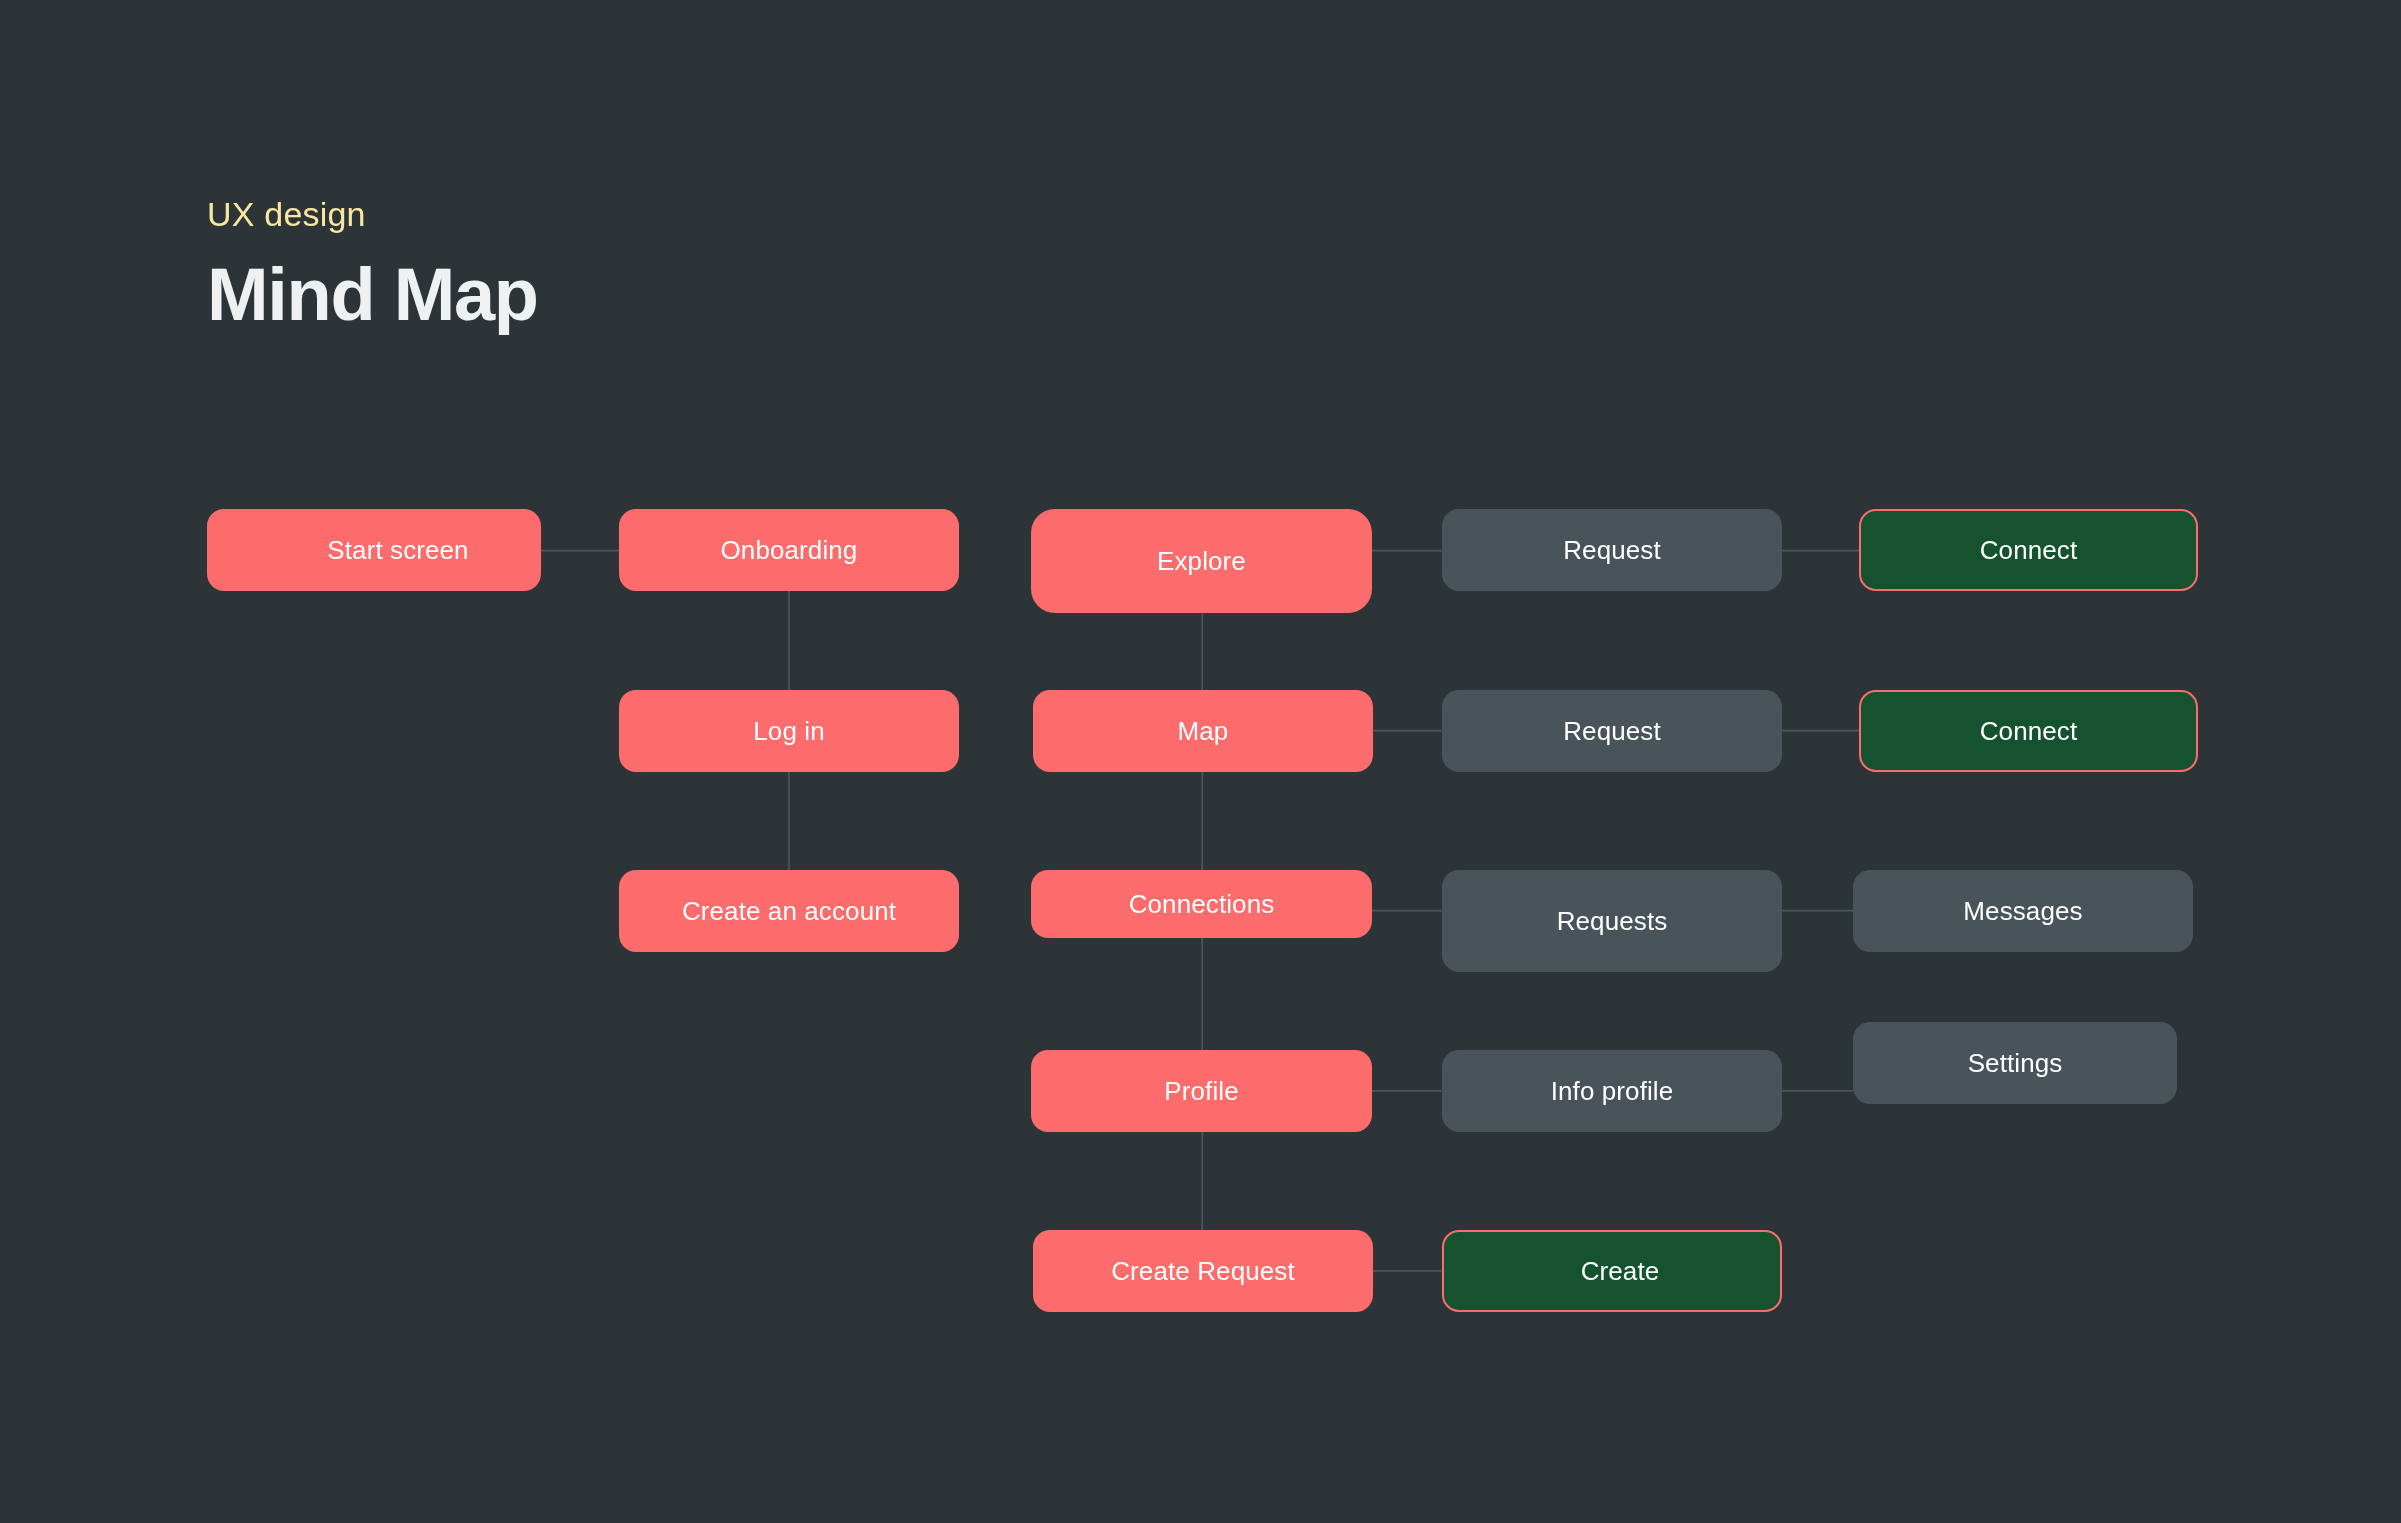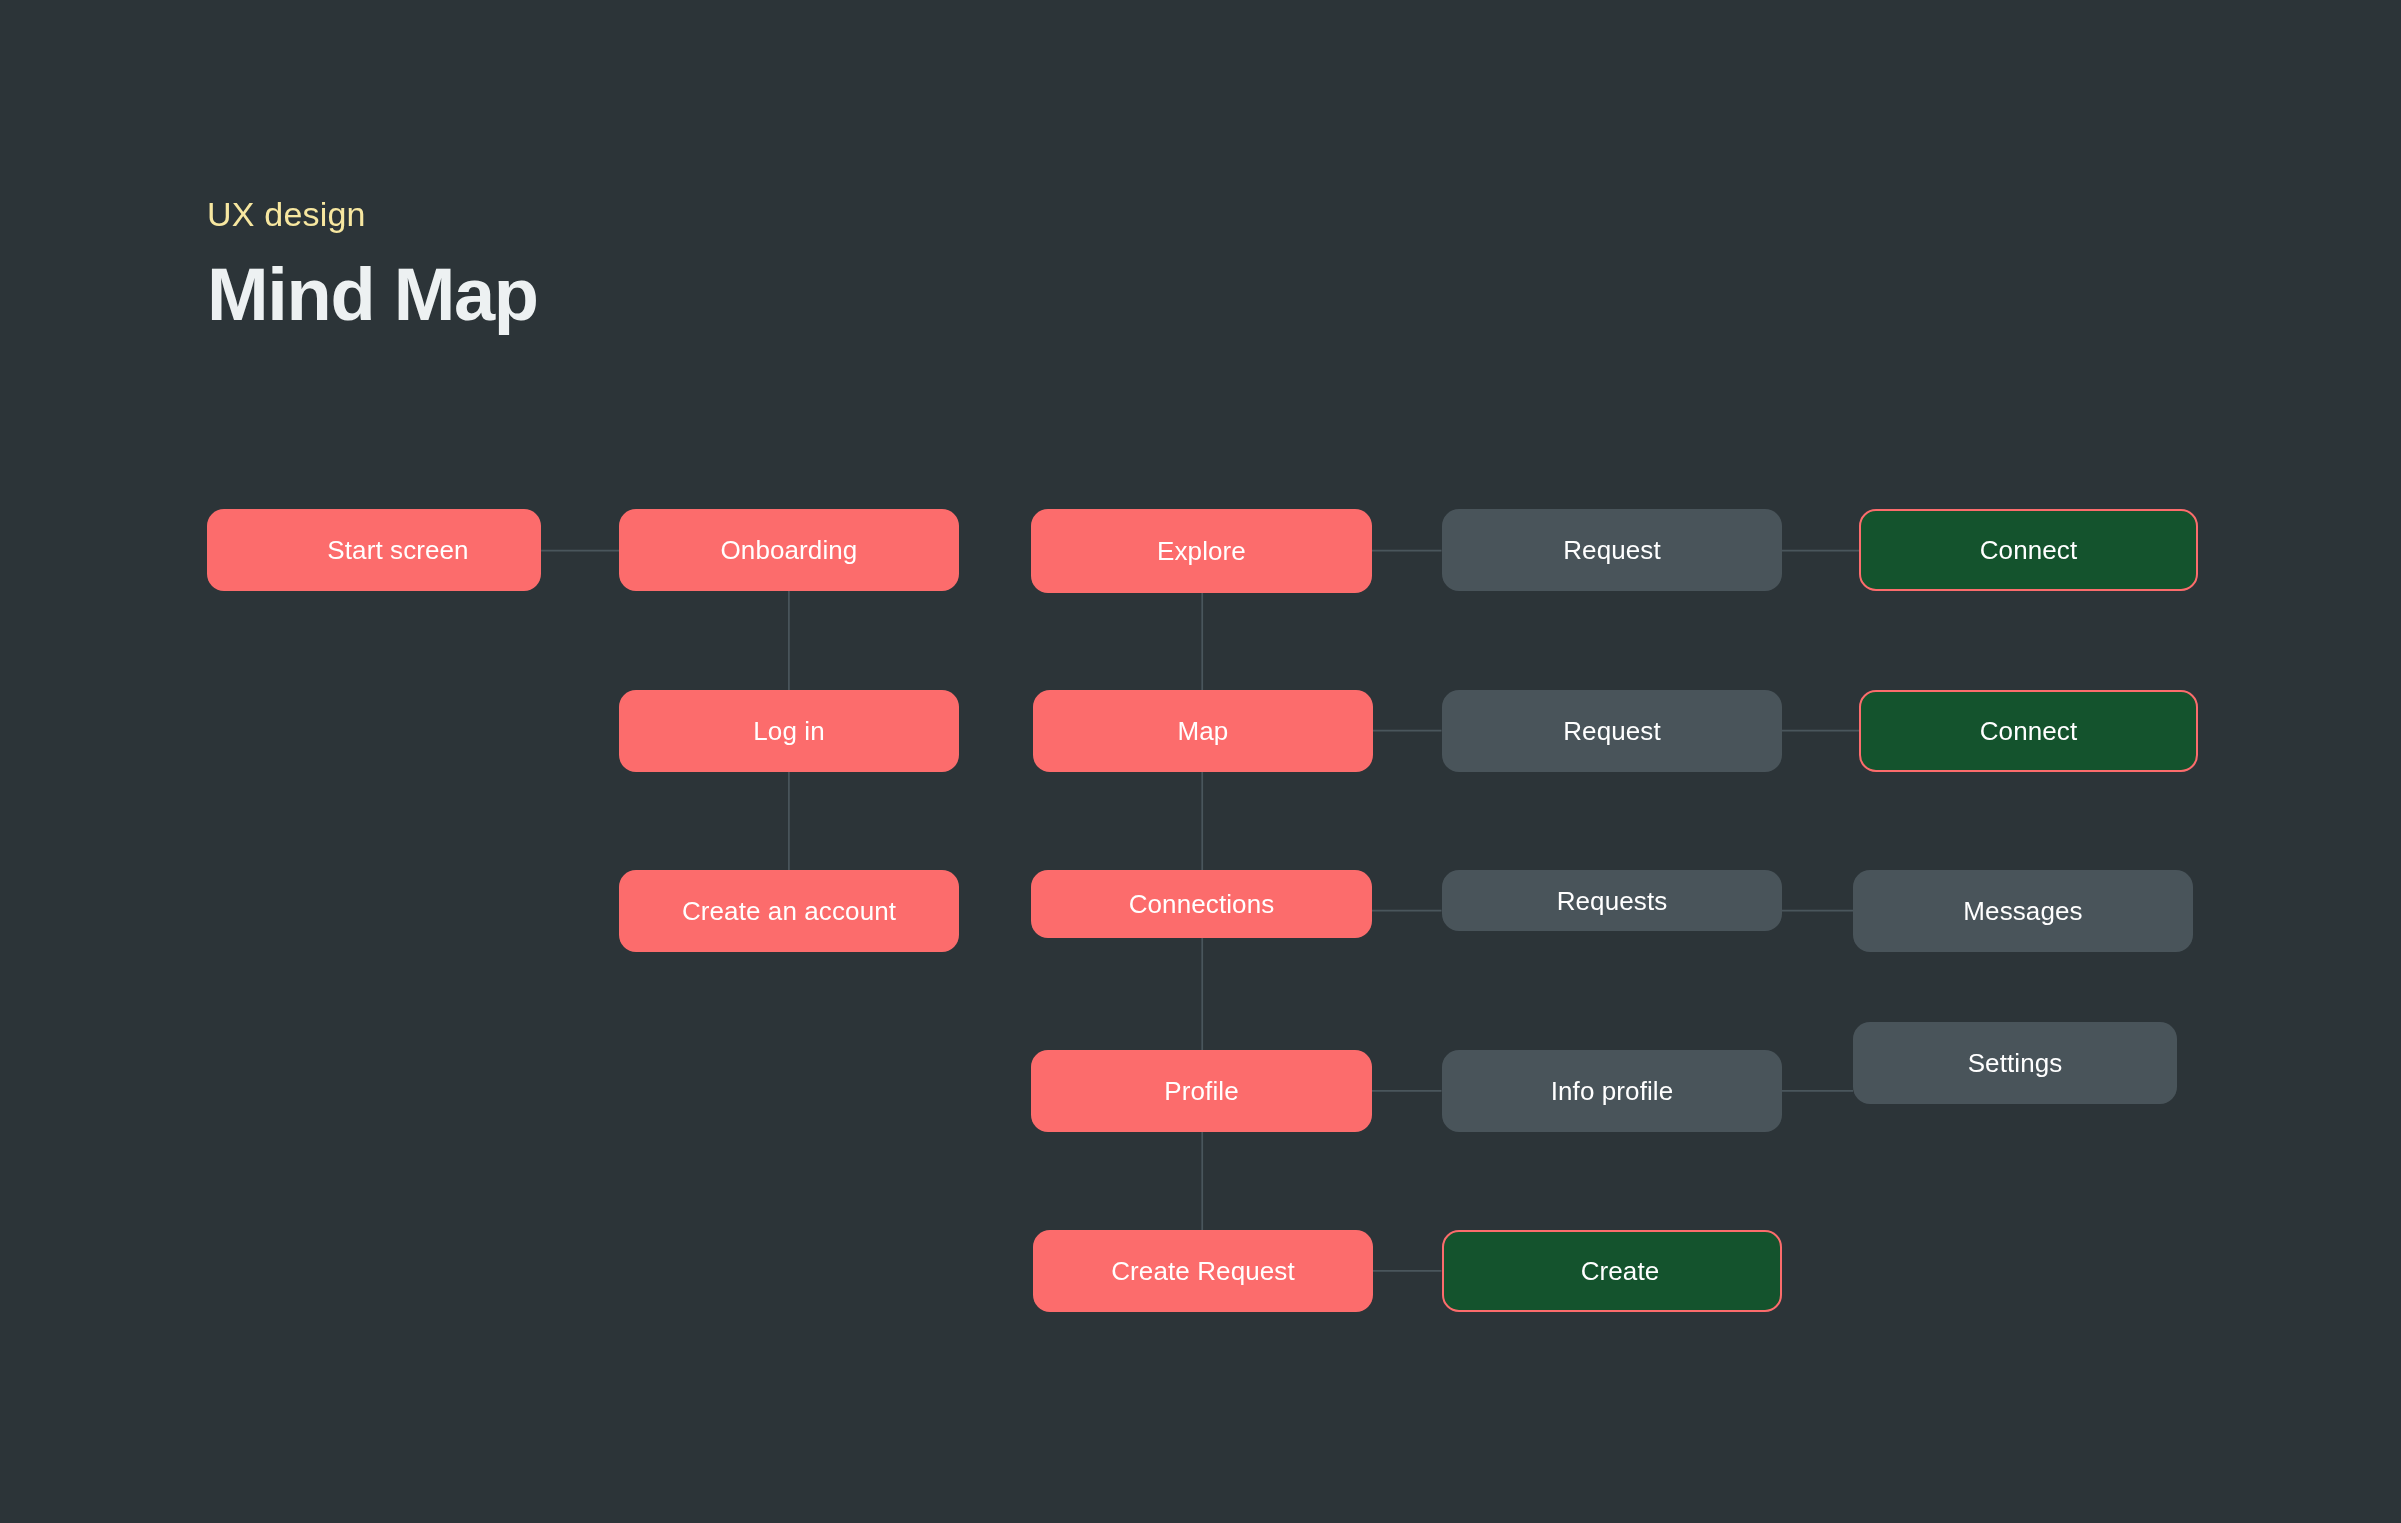--- a/index.html
+++ b/index.html
@@ -97,21 +97,21 @@
       <line x1="1402" y1="642" x2="1402" y2="1482" stroke="#4A565C" stroke-width="2"></line>
     </svg>
 
   <div id="nodes-layer">
       <div class="node fill-coral" style="left: 207px; top: 509px; width: 334px; height: 82px; padding-left: 48px;">
         <span>Start screen</span>
       </div>
       <div class="node fill-coral" style="left: 619px; top: 509px; width: 340px; height: 82px;">
         <span>Onboarding</span>
       </div>
-      <div class="node fill-coral" style="left: 1031px; top: 509px; width: 341px; height: 84px;">
+      <div class="node fill-coral" style="left: 1031px; top: 509px; width: 341px; height: 104px; border-radius: 24px;">
         <span>Explore</span>
       </div>
       <div class="node fill-slate" style="left: 1442px; top: 509px; width: 340px; height: 82px;">
         <span>Request</span>
       </div>
       <div class="node outline-coral" style="left: 1859px; top: 509px; width: 339px; height: 82px;">
         <span>Connect</span>
       </div>
       <div class="node fill-coral" style="left: 619px; top: 690px; width: 340px; height: 82px;">
         <span>Log in</span>
@@ -124,21 +124,21 @@
       </div>
       <div class="node outline-coral" style="left: 1859px; top: 690px; width: 339px; height: 82px;">
         <span>Connect</span>
       </div>
       <div class="node fill-coral" style="left: 619px; top: 870px; width: 340px; height: 82px;">
         <span>Create an account</span>
       </div>
       <div class="node fill-coral" style="left: 1031px; top: 870px; width: 341px; height: 68px;">
         <span>Connections</span>
       </div>
-      <div class="node fill-slate" style="left: 1442px; top: 870px; width: 340px; height: 61px;">
+      <div class="node fill-slate" style="left: 1442px; top: 870px; width: 340px; height: 102px;">
         <span>Requests</span>
       </div>
       <div class="node fill-slate" style="left: 1853px; top: 870px; width: 340px; height: 82px;">
         <span>Messages</span>
       </div>
       <div class="node fill-coral" style="left: 1031px; top: 1050px; width: 341px; height: 82px;">
         <span>Profile</span>
       </div>
       <div class="node fill-slate" style="left: 1442px; top: 1050px; width: 340px; height: 82px;">
         <span>Info profile</span>

